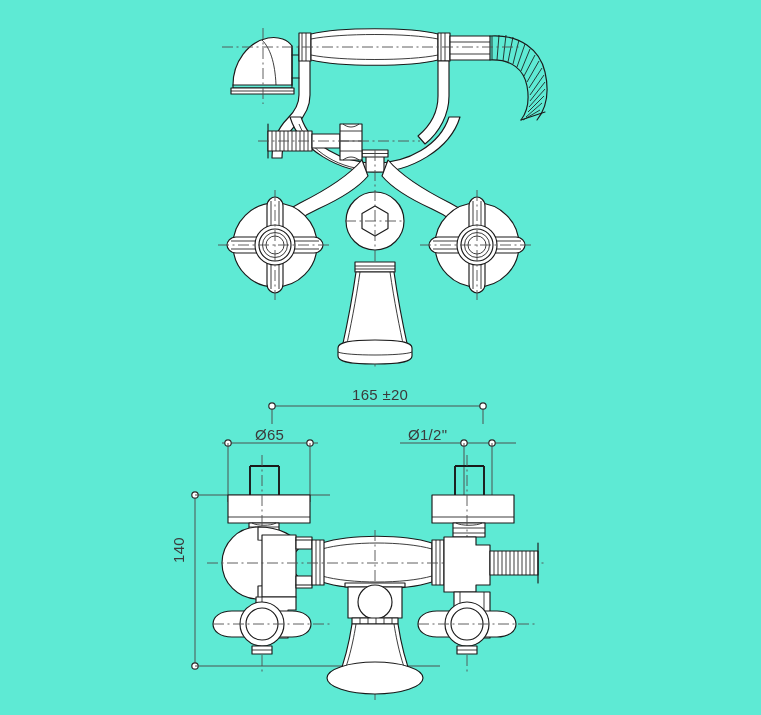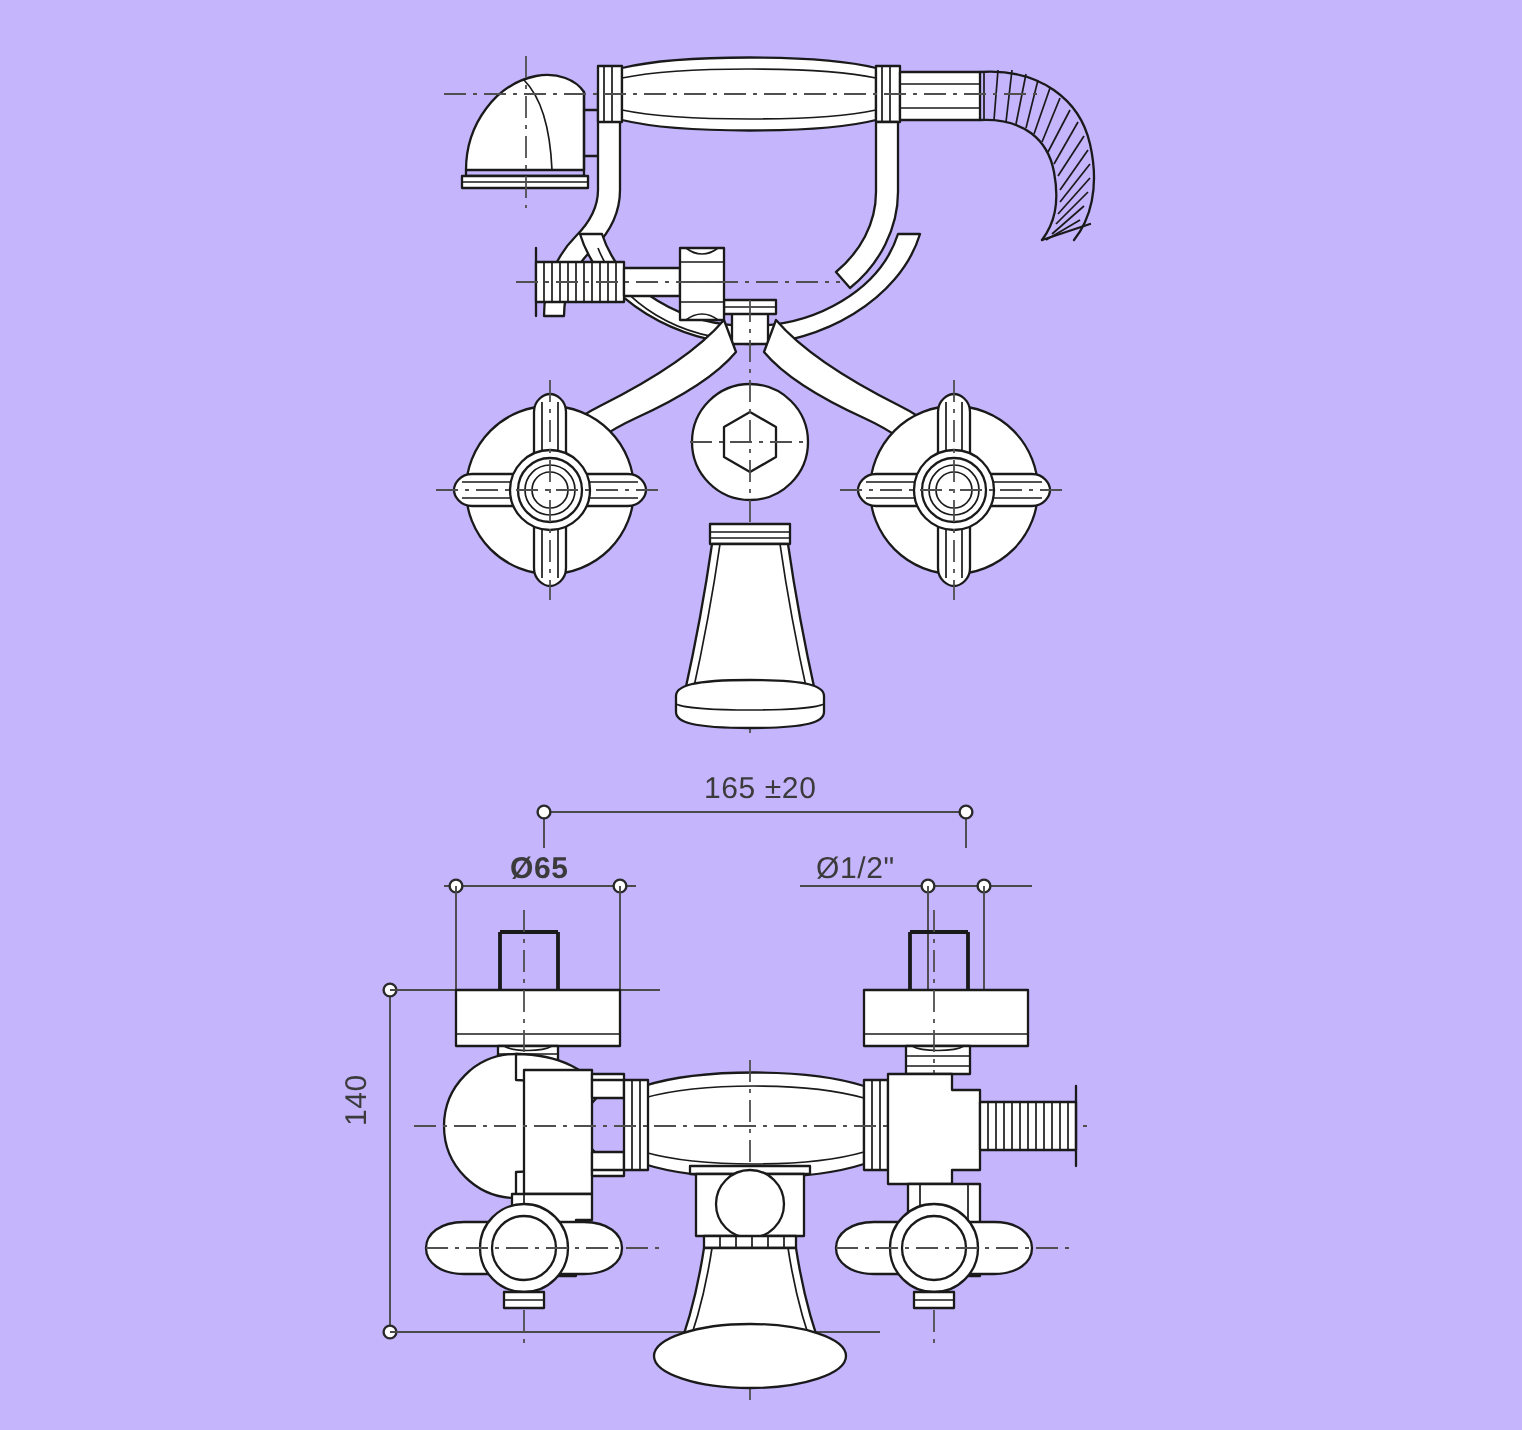--- a/index.html
+++ b/index.html
@@ -1,30 +1,30 @@
 <!DOCTYPE html>
 <html><head>
 <meta charset="utf-8">
 <style>
   html,body{margin:0;padding:0;background:#ffffff;}
   body{width:761px;height:715px;overflow:hidden;
        font-family:"Liberation Sans","DejaVu Sans",sans-serif;}
-  #sheet{position:relative;width:761px;height:715px;background:#c4b5fd;}
+  #sheet{position:relative;width:761px;height:715px;background:#5eead4;}
   #sheet svg{position:absolute;left:0;top:0;display:block;}
   .dim-label{
     position:absolute;
     color:#3b3b3b;
     font-family:"Liberation Sans","DejaVu Sans",sans-serif;
     font-size:15px;
     letter-spacing:.3px;
     white-space:nowrap;
     user-select:none;
   }
   #lbl-165{left:352px;top:386px;}
-  #lbl-d65{left:255px;top:426px;font-weight:bold;}
+  #lbl-d65{left:255px;top:426px;}
   #lbl-dhalf{left:408px;top:426px;}
   #lbl-140{left:170px;top:563px;transform:rotate(-90deg);transform-origin:left top;}
 </style>
 </head>
 <body>
 
 <div id="sheet">
 
   <svg width="761" height="715" viewBox="0 0 761 715">
     <defs>

